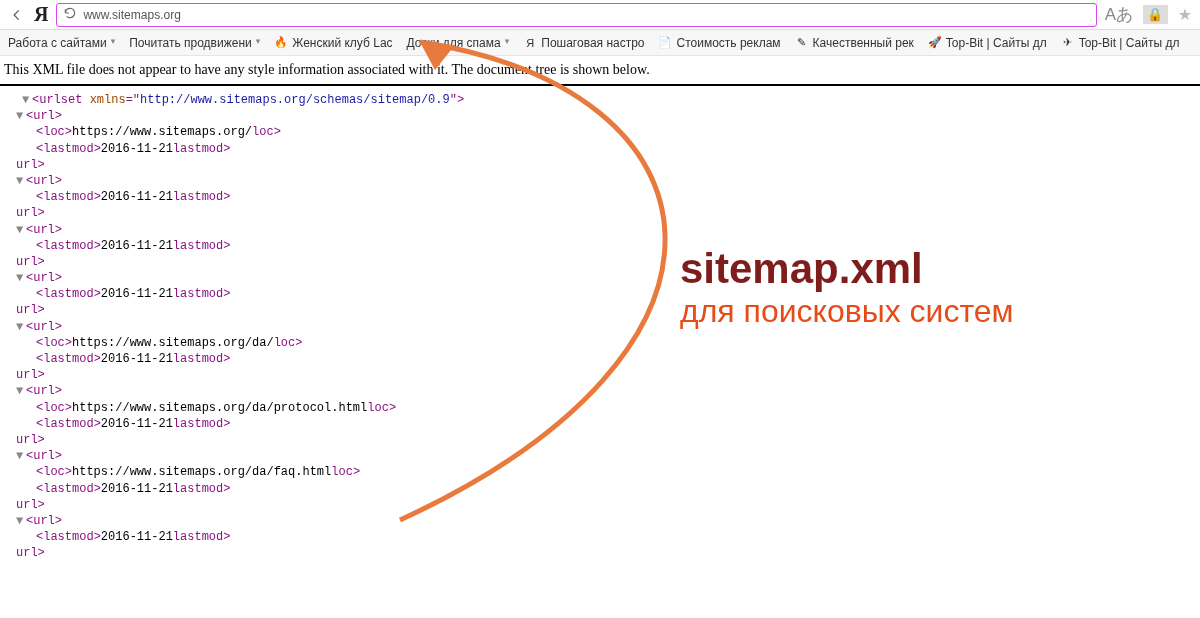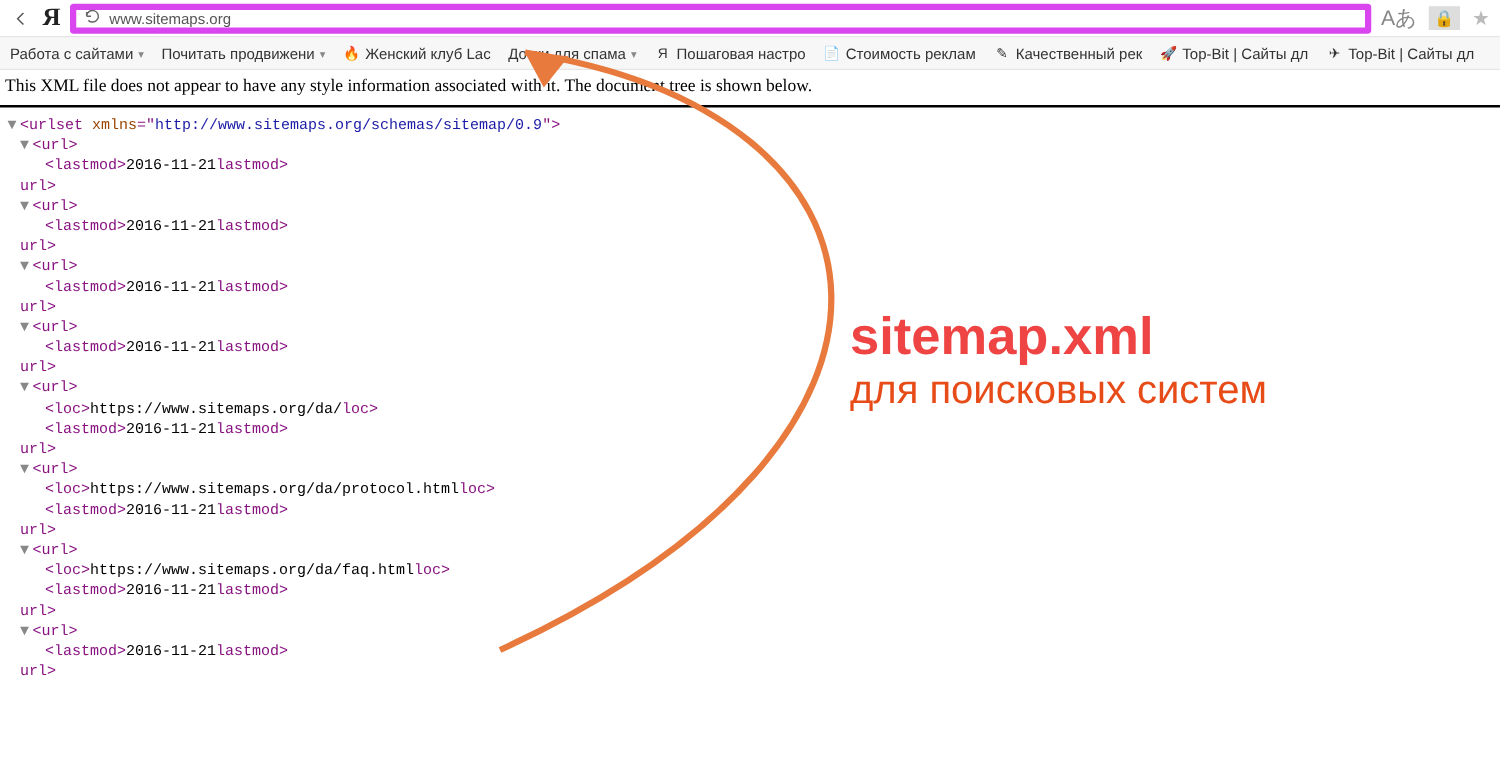--- a/index.html
+++ b/index.html
@@ -1,40 +1,40 @@
 <!DOCTYPE html>
 <html><head>
 <meta charset="utf-8">
 <style>
   * { margin: 0; padding: 0; box-sizing: border-box; }
   body { font-family: Arial, sans-serif; font-size: 13px; background: #fff; width: 1200px; height: 618px; overflow: hidden; position: relative; }
   .toolbar { display: flex; align-items: center; height: 30px; border-bottom: 1px solid #ddd; padding: 0 8px; gap: 8px; }
   .nav-arrow { width: 18px; height: 18px; display: flex; align-items: center; justify-content: center; color: #555; cursor: pointer; }
   .ya-logo { font-size: 20px; font-weight: bold; font-family: 'Times New Roman', serif; color: #222; }
-  .addr-wrap { flex: 1; display: flex; align-items: center; height: 24px; border: 5px solid #d946ef; border-radius: 3px; padding: 0 6px; gap: 6px; background: #fff; }
+  .addr-wrap { flex: 1; display: flex; align-items: center; height: 24px; border: 1px solid #d946ef; border-radius: 3px; padding: 0 6px; gap: 6px; background: #fff; }
   .reload { color: #555; }
   .domain-label { color: #555; font-size: 12px; }
   .addr-input { flex: 1; border: none; outline: none; font-size: 13px; color: #222; }
   .right-icons { display: flex; align-items: center; gap: 10px; color: #888; }
   .bm-bar { display: flex; align-items: center; height: 26px; padding: 0 8px; gap: 14px; border-bottom: 1px solid #e5e5e5; background: #f7f7f7; }
-  .bm-item { display: flex; align-items: center; gap: 4px; font-size: 12px; color: #333; white-space: nowrap; cursor: pointer; }
+  .bm-item { display: flex; gap: 4px; font-size: 12px; color: #333; white-space: nowrap; cursor: pointer; }
   .bm-icon { width: 14px; height: 14px; display: inline-flex; align-items: center; justify-content: center; font-size: 11px; }
   .xml-notice { font-family: 'Times New Roman', serif; font-size: 14px; padding: 6px 4px; border-bottom: 2px solid #000; }
   .xml-body { font-family: 'Courier New', monospace; font-size: 12px; padding: 6px 2px; line-height: 1.35; }
   .tag-delim { color: #881280; }
   .tag-name { color: #881280; }
   .attr-name { color: #994500; }
   .attr-val { color: #1a1aa6; }
   .text-node { color: #000; }
   .tri { color: #888; cursor: pointer; display: inline-block; width: 10px; user-select: none; }
-  .indent0 { padding-left: 4px; }
+  .indent0 { padding-left: 4px; margin-left: 16px; }
   .indent1 { padding-left: 14px; }
   .indent2 { padding-left: 34px; }
   .annotation { position: absolute; pointer-events: none; }
-  .anno-title { color: #ef4444; font-size: 42px; font-weight: bold; font-family: Arial, sans-serif; }
+  .anno-title { color: #7f1d1d; font-size: 42px; font-weight: bold; font-family: Arial, sans-serif; }
   .anno-sub { color: #e74c18; font-size: 32px; font-family: Arial, sans-serif; }
 </style>
 </head>
 <body>
 
 <div class="toolbar">
   <div class="nav-arrow">
     <svg width="14" height="14" viewBox="0 0 24 24">
         <path d="M15 4l-8 8 8 8" stroke="#555" stroke-width="2" fill="none"></path>
       </svg>
@@ -92,20 +92,21 @@
       <span class="bm-icon">✈</span>
       <span>Top-Bit | Сайты дл</span>
     </div>
   </div>
 
 <div class="xml-notice">This XML file does not appear to have any style information associated with it. The document tree is shown below.</div>
 
 <div class="xml-body" id="xml-body">
     <div class="indent0"><span class="tri">▼</span><span class="tag-delim">&lt;</span><span class="tag-name">urlset</span> <span class="attr-name">xmlns</span><span class="tag-delim">="</span><span class="attr-val">http://www.sitemaps.org/schemas/sitemap/0.9</span><span class="tag-delim">"</span><span class="tag-delim">&gt;</span></div>
     <div class="indent1"><span class="tri">▼</span><span class="tag-delim">&lt;</span><span class="tag-name">url</span><span class="tag-delim">&gt;</span></div>
+    <div class="indent2"><span class="tag-delim">&lt;</span><span class="tag-name">loc</span><span class="tag-delim">&gt;</span><span class="text-node">https://www.sitemaps.org/</span><span class="tag-delim"><span class="tag-name">loc</span><span class="tag-delim">&gt;</span></span></div>
     <div class="indent2"><span class="tag-delim">&lt;</span><span class="tag-name">lastmod</span><span class="tag-delim">&gt;</span><span class="text-node">2016-11-21</span><span class="tag-delim"><span class="tag-name">lastmod</span><span class="tag-delim">&gt;</span></span></div>
     <div class="indent1"><span class="tag-delim"><span class="tag-name">url</span><span class="tag-delim">&gt;</span></span></div>
     <div class="indent1"><span class="tri">▼</span><span class="tag-delim">&lt;</span><span class="tag-name">url</span><span class="tag-delim">&gt;</span></div>
     <div class="indent2"><span class="tag-delim">&lt;</span><span class="tag-name">lastmod</span><span class="tag-delim">&gt;</span><span class="text-node">2016-11-21</span><span class="tag-delim"><span class="tag-name">lastmod</span><span class="tag-delim">&gt;</span></span></div>
     <div class="indent1"><span class="tag-delim"><span class="tag-name">url</span><span class="tag-delim">&gt;</span></span></div>
     <div class="indent1"><span class="tri">▼</span><span class="tag-delim">&lt;</span><span class="tag-name">url</span><span class="tag-delim">&gt;</span></div>
     <div class="indent2"><span class="tag-delim">&lt;</span><span class="tag-name">lastmod</span><span class="tag-delim">&gt;</span><span class="text-node">2016-11-21</span><span class="tag-delim"><span class="tag-name">lastmod</span><span class="tag-delim">&gt;</span></span></div>
     <div class="indent1"><span class="tag-delim"><span class="tag-name">url</span><span class="tag-delim">&gt;</span></span></div>
     <div class="indent1"><span class="tri">▼</span><span class="tag-delim">&lt;</span><span class="tag-name">url</span><span class="tag-delim">&gt;</span></div>
     <div class="indent2"><span class="tag-delim">&lt;</span><span class="tag-name">lastmod</span><span class="tag-delim">&gt;</span><span class="text-node">2016-11-21</span><span class="tag-delim"><span class="tag-name">lastmod</span><span class="tag-delim">&gt;</span></span></div>

